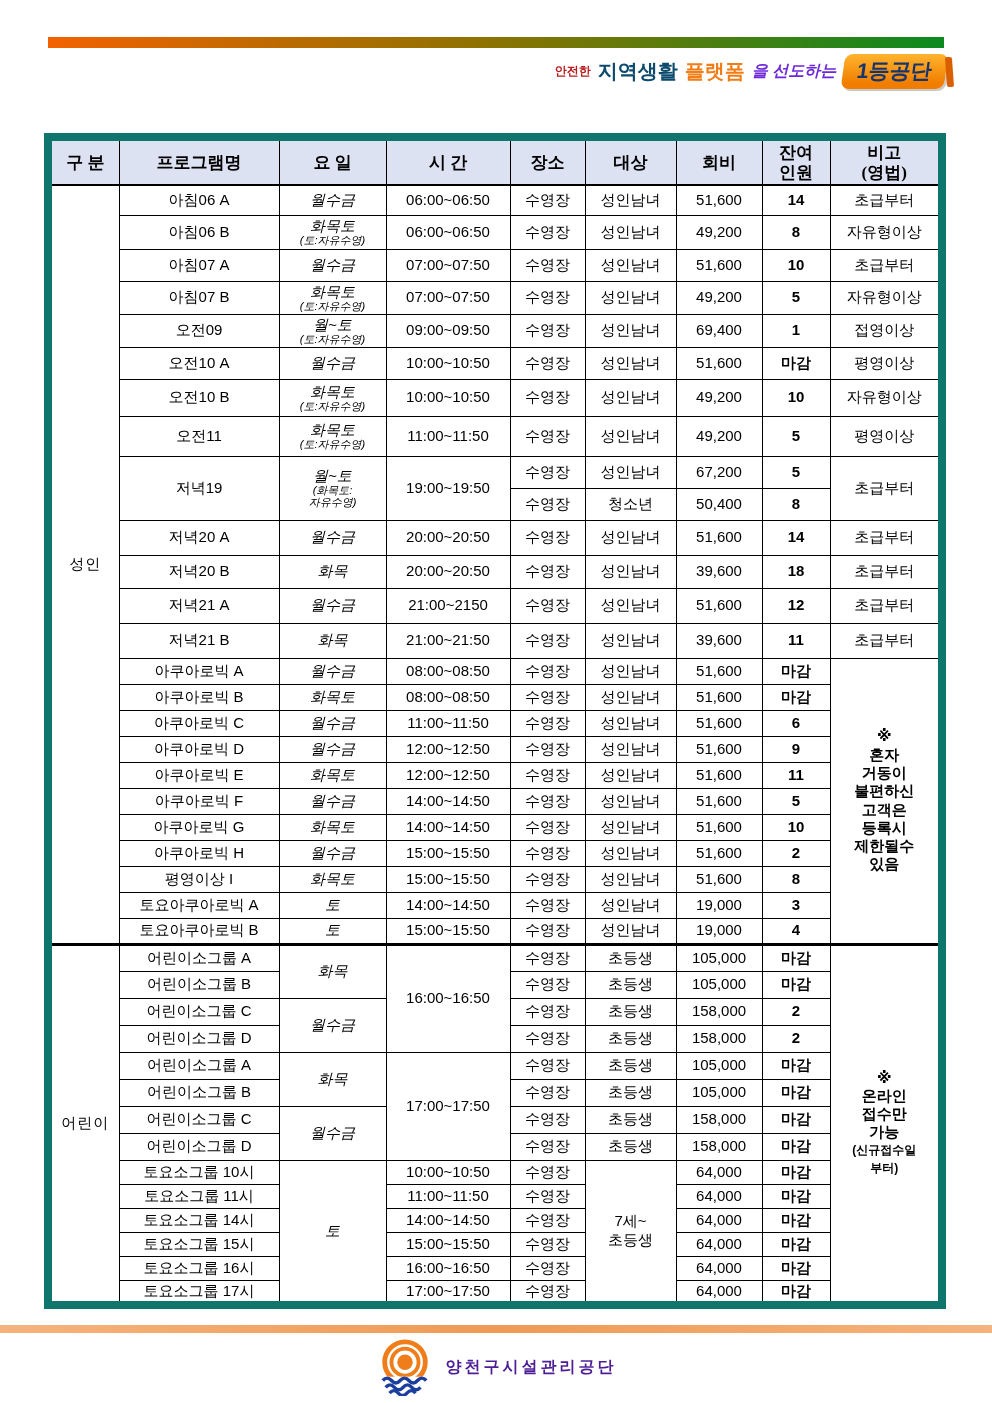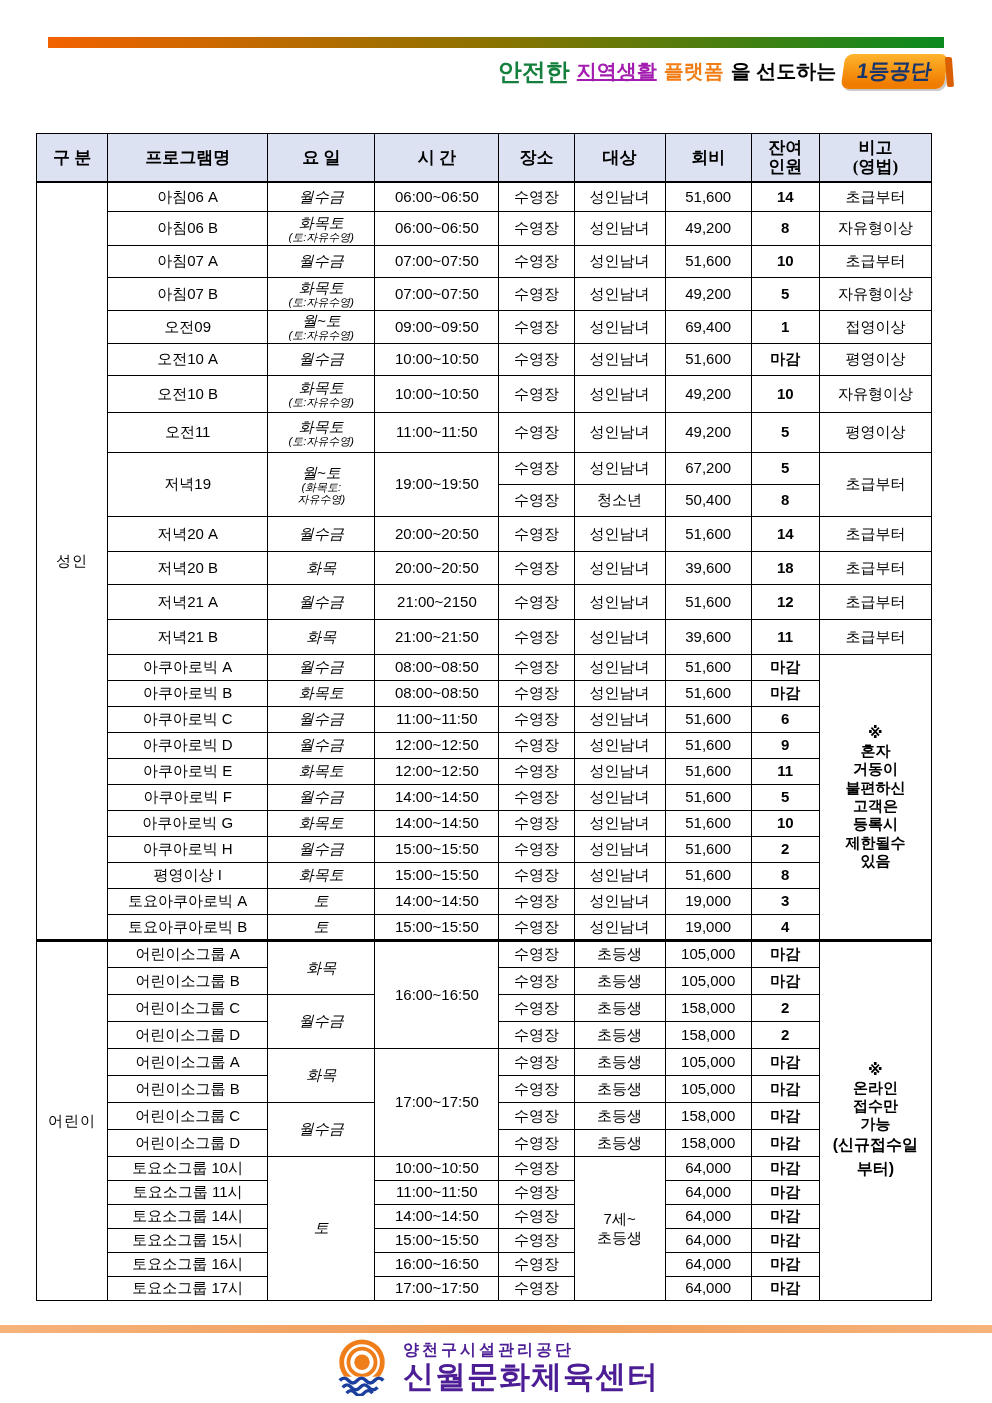--- a/index.html
+++ b/index.html
@@ -6,57 +6,57 @@
   .page{position:relative;width:992px;height:1403px;background:#ffffff;
         font-family:"Liberation Sans","DejaVu Sans",sans-serif;overflow:hidden;}
 
   
   .topbar{position:absolute;left:48px;top:37px;width:896px;height:11px;
           background:linear-gradient(90deg,#f26200 0%,#8a7300 50%,#0a8a1f 100%);}
 
   
   .slogan{position:absolute;top:54px;right:46px;display:flex;align-items:center;
           gap:7px;font-weight:bold;white-space:nowrap;}
-  .slogan .p1{color:#15803d;font-size:24px;}
-  .slogan .p2{color:#a21caf;font-size:20px;text-decoration:underline;}
+  .slogan .p1{color:#b91c1c;font-size:12px;}
+  .slogan .p2{color:#0c4a6e;font-size:20px;}
   .slogan .p3{color:#f07d16;font-size:20px;}
-  .slogan .p4{color:#000000;font-size:20px;}
+  .slogan .p4{color:#6d28d9;font-size:16px;font-style:italic;}
   .badge{position:relative;display:inline-block;transform:skewX(-8deg);
          background:linear-gradient(180deg,#ffb42e 0%,#f07d00 85%);
          color:#17356d;border-radius:8px;padding:3px 14px 4px 14px;
          font-size:21px;font-weight:bold;box-shadow:2px 2px 0 #c9c9c9;}
   .badge:after{content:"";position:absolute;right:-7px;top:3px;width:7px;height:85%;
          background:#d95f00;border-radius:2px;transform:skewX(12deg);}
 
   
   .title{position:absolute;left:46px;top:90px;margin:0;color:#0000dd;
          font-size:27px;font-weight:bold;letter-spacing:0px;}
 
   
-  table.program{position:absolute;left:36px;top:133px;width:896px;
-         border-collapse:collapse;table-layout:fixed;border:1px solid #0f766e;}
+  table.program{position:absolute;left:44px;top:133px;width:896px;
+         border-collapse:collapse;table-layout:fixed;border:8px solid #0f766e;}
   table.program td{border:1px solid #000;text-align:center;vertical-align:middle;
          padding:1px 2px;font-size:15px;line-height:1.22;color:#000;
          white-space:pre-line;overflow:hidden;}
   table.program thead td{background:#dde2f2;font-family:"Liberation Serif","DejaVu Serif",serif;
          font-weight:bold;font-size:17px;line-height:1.12;border-bottom:2px solid #000;}
   table.program thead tr{height:48px;}
   tr.sec-top td{border-top:3px solid #000;}
   td.c-section{font-size:16px;letter-spacing:1px;}
   td.c-name{font-size:15px;}
   td.c-day{font-size:15px;font-style:italic;}
   td.c-time{font-size:15px;}
   td.c-place,td.c-target{font-size:15px;}
   td.c-fee{font-size:14px;}
   td.c-remain{color:#ff0000;font-weight:bold;font-size:15px;}
   td.c-note{color:#0033cc;font-weight:normal;font-size:13px;}
   td.c-rednote{color:#ff0000;font-weight:bold;font-size:15px;line-height:2.1;}
   td .main{line-height:1.2;}
   td .sub{font-size:11px;line-height:1.05;}
-  td.c-rednote .sub{font-size:16px;line-height:1.5;}
+  td.c-rednote .sub{font-size:12px;line-height:1.5;}
 
   
   .footer-bar{position:absolute;left:0;top:1325px;width:992px;height:8px;
          background:linear-gradient(90deg,#f6b37c,#ef9a55,#f6b37c);}
   .footer-logo{position:absolute;left:0;top:1338px;width:992px;display:flex;
          justify-content:center;align-items:center;gap:12px;}
   .footer-text{text-align:left;color:#4c1d95;}
   .footer-org{font-size:16px;font-weight:bold;letter-spacing:3px;}
   .footer-center{font-size:31px;font-weight:bold;letter-spacing:1px;line-height:1.05;}
 </style>
@@ -472,17 +472,16 @@
       <circle cx="30" cy="25" r="21" fill="none" stroke="#ef7d1a" stroke-width="5"></circle>
       <circle cx="30" cy="25" r="14" fill="none" stroke="#ef7d1a" stroke-width="4"></circle>
       <circle cx="30" cy="25" r="8" fill="#ef7d1a"></circle>
       <rect x="2" y="40" width="56" height="20" fill="#ffffff"></rect>
       <path d="M7 44 q4.5 -5 9 0 t9 0 t9 0 t9 0 t9 0" stroke="#1c3f9e" stroke-width="3.6" fill="none"></path>
       <path d="M10 51 q4.5 -5 9 0 t9 0 t9 0 t9 0" stroke="#1c3f9e" stroke-width="3.6" fill="none"></path>
       <path d="M14 57 q4.5 -5 9 0 t9 0 t9 0" stroke="#1c3f9e" stroke-width="3.4" fill="none"></path>
     </svg>
     <div class="footer-text">
       <div class="footer-org">양천구시설관리공단</div>
-      <div class="footer-center">신월문화체육센터</div>
     </div>
   </div>
 
 </div>
 
 </body></html>

